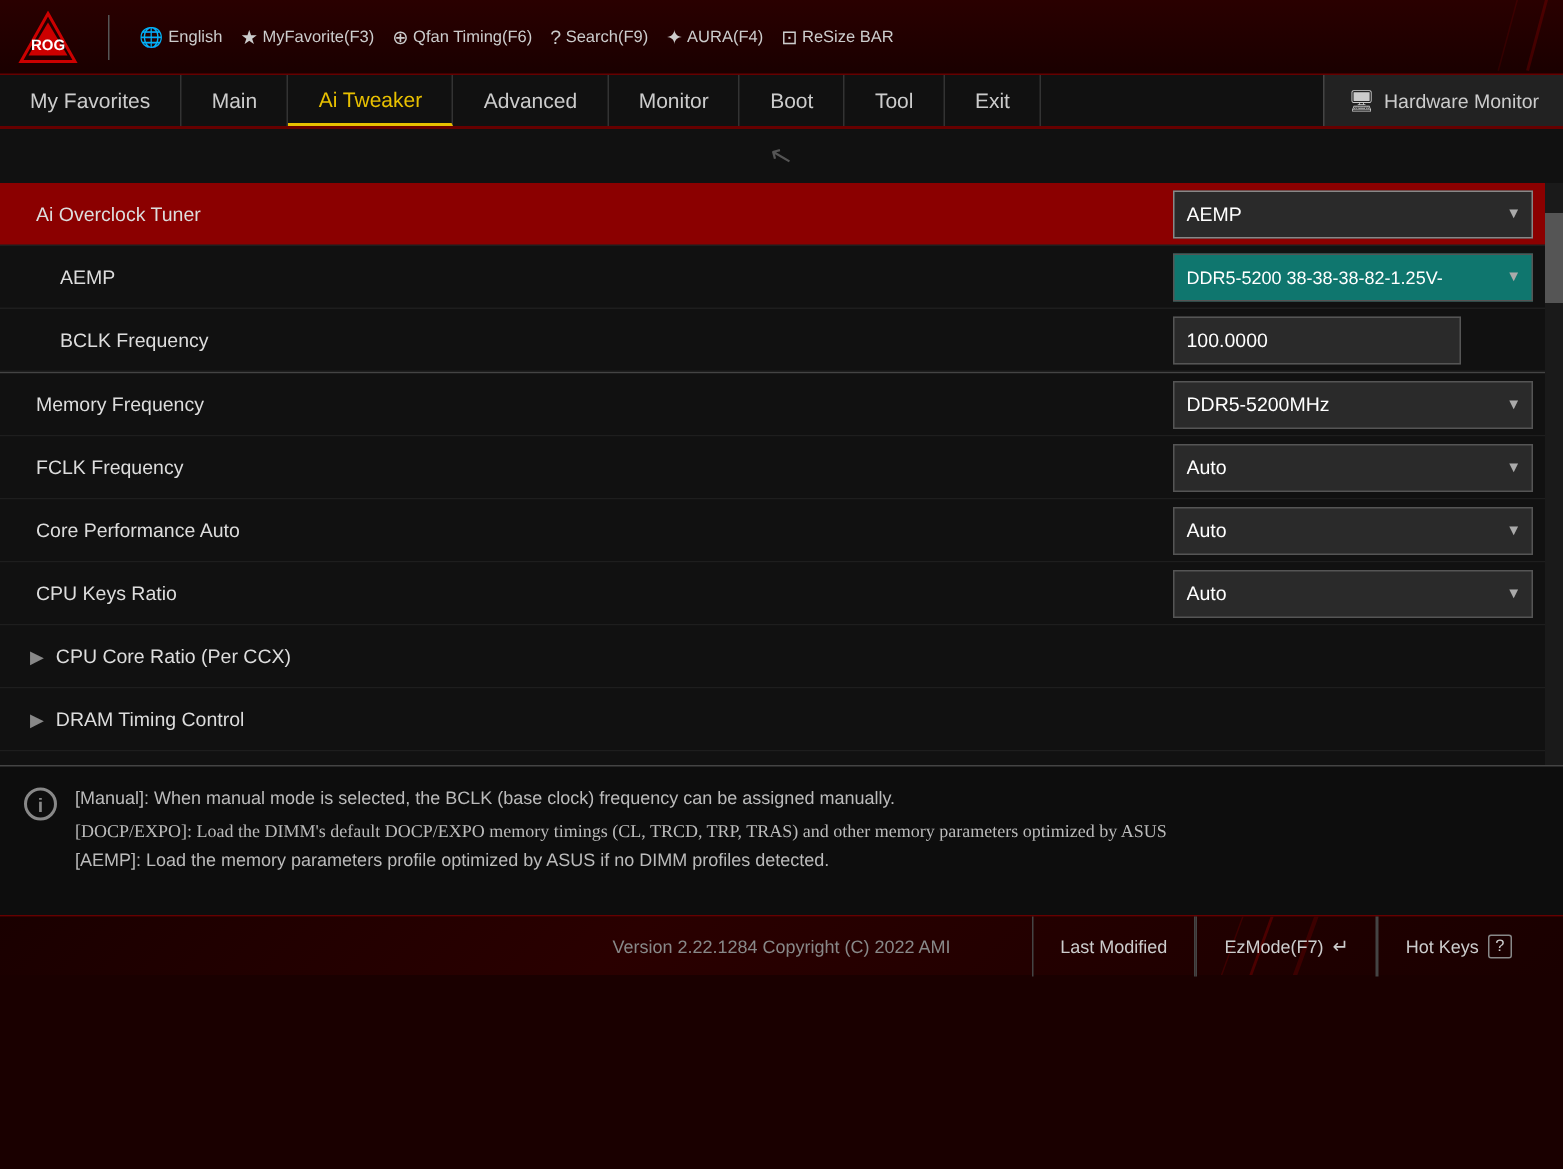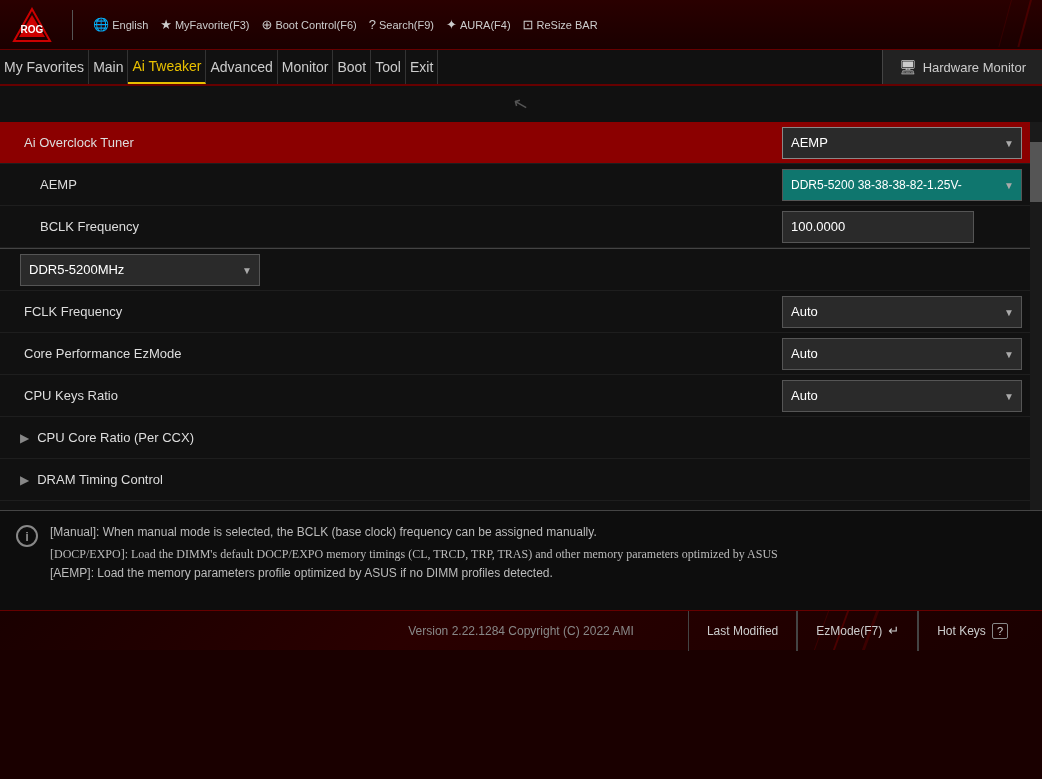--- a/index.html
+++ b/index.html
@@ -28,21 +28,21 @@
     .nav-bar {
       background: #111;
       display: flex;
       align-items: stretch;
       height: 36px;
       border-bottom: 2px solid #600;
     }
     .nav-item {
       color: #ccc;
       font-size: 14px;
-      padding: 0 4px;
+      padding: 0 20px;
       display: flex;
       align-items: center;
       cursor: pointer;
       border-right: 1px solid #333;
     }
     .nav-item.active { color: #e8c000; border-bottom: 2px solid #e8c000; }
     .nav-hw-monitor {
       margin-left: auto;
       background: #222;
       color: #ccc;
@@ -278,21 +278,21 @@
     <div style="color:#ccc;font-size:11px;display:flex;align-items:center;gap:3px;cursor:pointer;">
       <span style="font-size:13px;">🌐</span>
       <span>English</span>
     </div>
     <div style="color:#ccc;font-size:11px;display:flex;align-items:center;gap:3px;cursor:pointer;">
       <span style="font-size:13px;">★</span>
       <span>MyFavorite(F3)</span>
     </div>
     <div style="color:#ccc;font-size:11px;display:flex;align-items:center;gap:3px;cursor:pointer;">
       <span style="font-size:13px;">⊕</span>
-      <span>Boot Control(F6)</span>
+      <span>Qfan Timing(F6)</span>
     </div>
     <div style="color:#ccc;font-size:11px;display:flex;align-items:center;gap:3px;cursor:pointer;">
       <span style="font-size:13px;">?</span>
       <span>Search(F9)</span>
     </div>
     <div style="color:#ccc;font-size:11px;display:flex;align-items:center;gap:3px;cursor:pointer;">
       <span style="font-size:13px;">✦</span>
       <span>AURA(F4)</span>
     </div>
     <div style="color:#ccc;font-size:11px;display:flex;align-items:center;gap:3px;cursor:pointer;">
@@ -377,20 +377,21 @@
     <div class="setting-row">
       <span class="setting-label indented">BCLK Frequency</span>
       <div class="setting-control">
         <input type="text" class="text-input" style="background: rgb(42, 42, 42); border: 1px solid rgb(85, 85, 85); color: rgb(255, 255, 255); font-size: 13px; padding: 5px 8px; width: 192px; height: 32px;" value="100.0000">
       </div>
     </div>
 
     <div class="separator" style="margin:0;height:1px;background:#444;"></div>
 
     <div class="setting-row">
+      <span class="setting-label">Memory Frequency</span>
       <div class="setting-control">
         <div class="dropdown-wrapper wide-dropdown">
           <select style="background:#2a2a2a;border:1px solid #555;color:#fff;font-size:13px;padding:5px 8px;width:240px;height:32px;appearance:none;">
             <option>Auto</option>
             <option>DDR5-4800MHz</option>
             <option selected="">DDR5-5200MHz</option>
             <option>DDR5-5600MHz</option>
           </select>
           <span class="dropdown-arrow">▼</span>
         </div>
@@ -405,21 +406,21 @@
             <option selected="">Auto</option>
             <option>1000MHz</option>
             <option>1200MHz</option>
           </select>
           <span class="dropdown-arrow">▼</span>
         </div>
       </div>
     </div>
 
     <div class="setting-row">
-      <span class="setting-label">Core Performance EzMode</span>
+      <span class="setting-label">Core Performance Auto</span>
       <div class="setting-control">
         <div class="dropdown-wrapper wide-dropdown">
           <select style="background:#2a2a2a;border:1px solid #555;color:#fff;font-size:13px;padding:5px 8px;width:240px;height:32px;appearance:none;">
             <option selected="">Auto</option>
             <option>Disabled</option>
           </select>
           <span class="dropdown-arrow">▼</span>
         </div>
       </div>
     </div>

